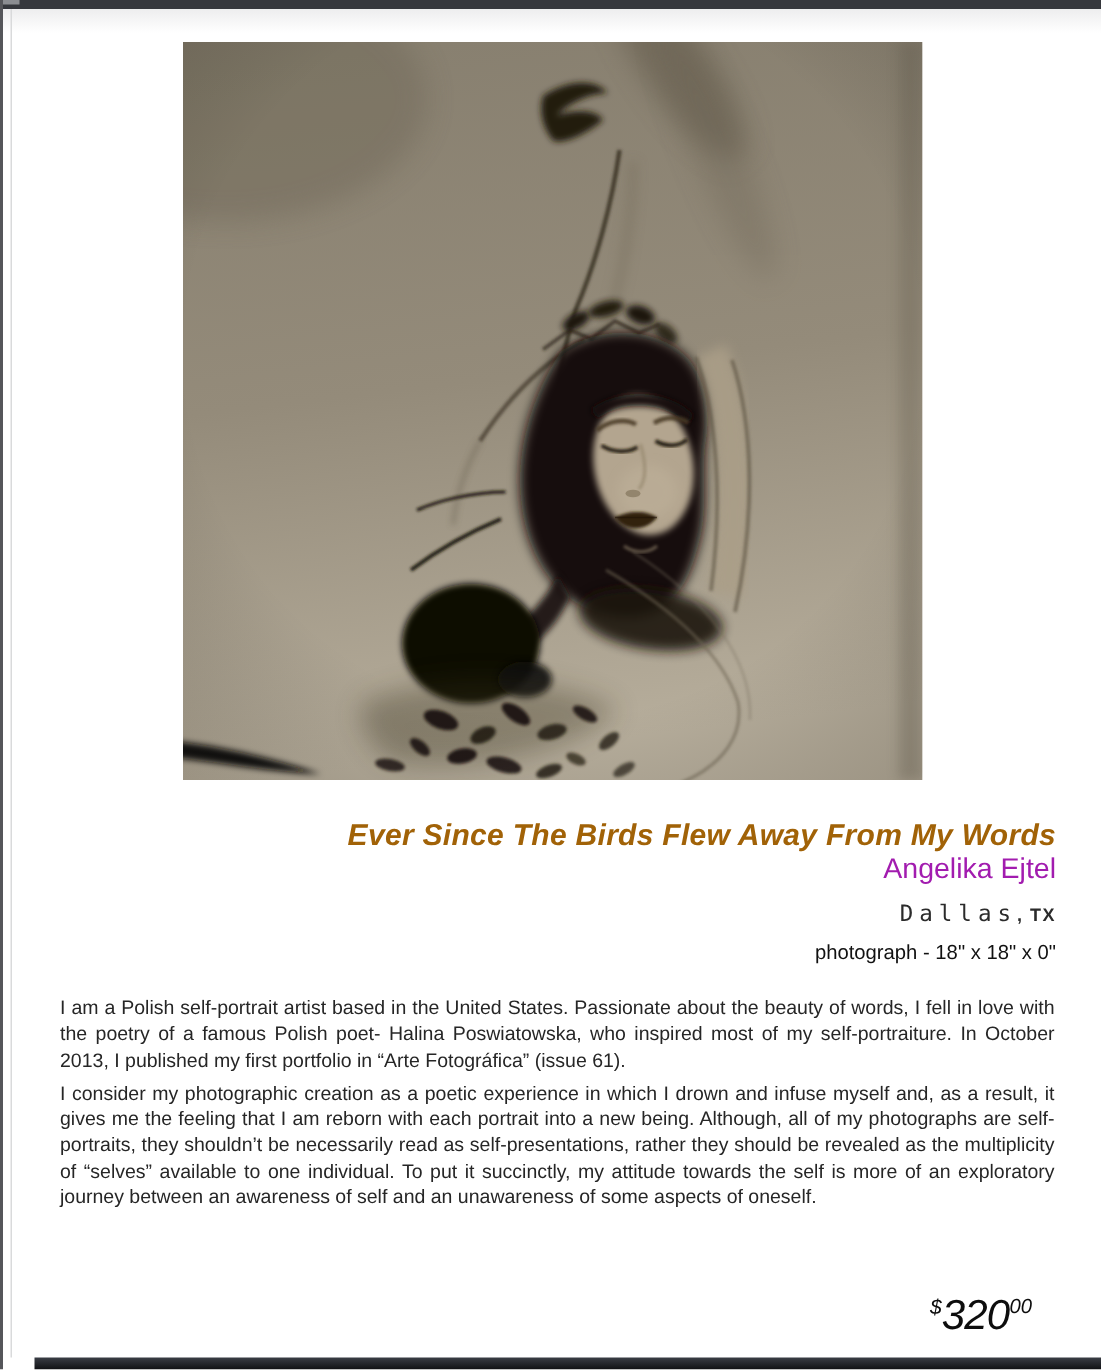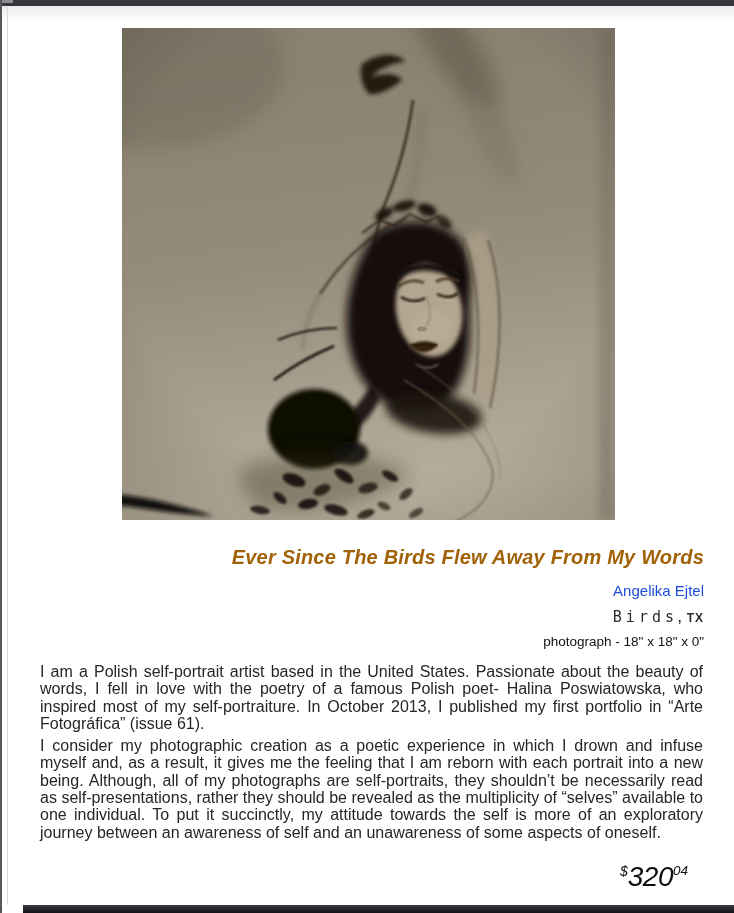--- a/index.html
+++ b/index.html
@@ -18,29 +18,29 @@
   .bottom-bar { position:absolute; bottom:0; left:23px; right:0; height:8px;
     background:linear-gradient(#3a3d45,#101114); }
 
   
   .photo { position:absolute; left:122px; top:28px; width:493px; height:492px; }
   .photo svg { display:block; width:100%; height:100%; }
 
   
   .meta { position:absolute; top:546px; right:30px; text-align:right; }
   .title { font-size:20px; font-weight:bold; font-style:italic; color:#a16207; letter-spacing:0.2px; }
-  .artist { margin-top:13px; font-size:15px; color:#1d4ed8; }
+  .artist { font-size:19px; color:#a21caf; }
   .location { margin-top:9px; }
   .city { font-family:"DejaVu Sans Mono", monospace; font-size:15px; letter-spacing:4px; color:#2b2b2b; }
   .state { font-size:12px; letter-spacing:1px; color:#2b2b2b;font-weight:bold; }
   .details { margin-top:8px; font-size:13.5px; color:#111; }
 
   
   .statement { position:absolute; left:40px; top:663px; width:663px;
-    font-size:16px; line-height:17.3px; text-align:justify; color:#262626; }
+    font-size:13px; line-height:17.3px; text-align:justify; color:#262626; }
   .statement p { margin:0; }
   .statement p + p { margin-top:5px; }
 
   
   .price { position:absolute; top:861px; right:46px; font-style:italic; color:#0d0d0d; white-space:nowrap; }
   .price-cur { font-size:14px; vertical-align:10px; }
   .price-dollars { font-size:28px; letter-spacing:-0.5px; }
   .price-cents { font-size:13.5px; vertical-align:11px; }
 </style>
 </head>
@@ -148,25 +148,25 @@
     <path d="M300,340 C350,372 380,412 378,452" stroke="#7a7160" stroke-width="1.5" fill="none" opacity="0.4" filter="url(#b1)"></path>
 
     <rect width="493" height="492" fill="url(#vig)"></rect>
   </svg>
 </div>
 
 <div class="meta">
   <div class="title">Ever Since The Birds Flew Away From My Words</div>
   <div class="artist">Angelika Ejtel</div>
   <div class="location">
-    <span class="city">Birds</span><span class="state">, TX</span>
+    <span class="city">Dallas</span><span class="state">, TX</span>
   </div>
   <div class="details">photograph - 18" x 18" x 0"</div>
 </div>
 
 <div class="statement">
   <p>I am a Polish self-portrait artist based in the United States. Passionate about the beauty of words, I fell in love with the poetry of a famous Polish poet- Halina Poswiatowska, who inspired most of my self-portraiture. In October 2013, I published my first portfolio in “Arte Fotográfica” (issue 61).</p>
   <p>I consider my photographic creation as a poetic experience in which I drown and infuse myself and, as a result, it gives me the feeling that I am reborn with each portrait into a new being. Although, all of my photographs are self-portraits, they shouldn’t be necessarily read as self-presentations, rather they should be revealed as the multiplicity of “selves” available to one individual.  To put it succinctly, my attitude towards the self is more of an exploratory journey between an awareness of self and an unawareness of some aspects of oneself.</p>
 </div>
 
 <div class="price">
-  <span class="price-cur">$</span><span class="price-dollars">320</span><span class="price-cents">04</span>
+  <span class="price-cur">$</span><span class="price-dollars">320</span><span class="price-cents">00</span>
 </div>
 
 </body></html>

